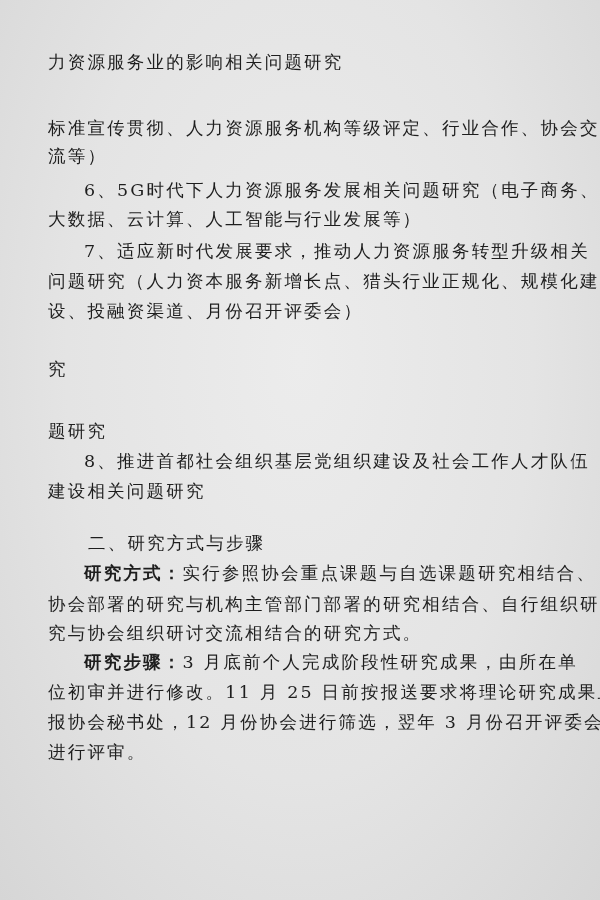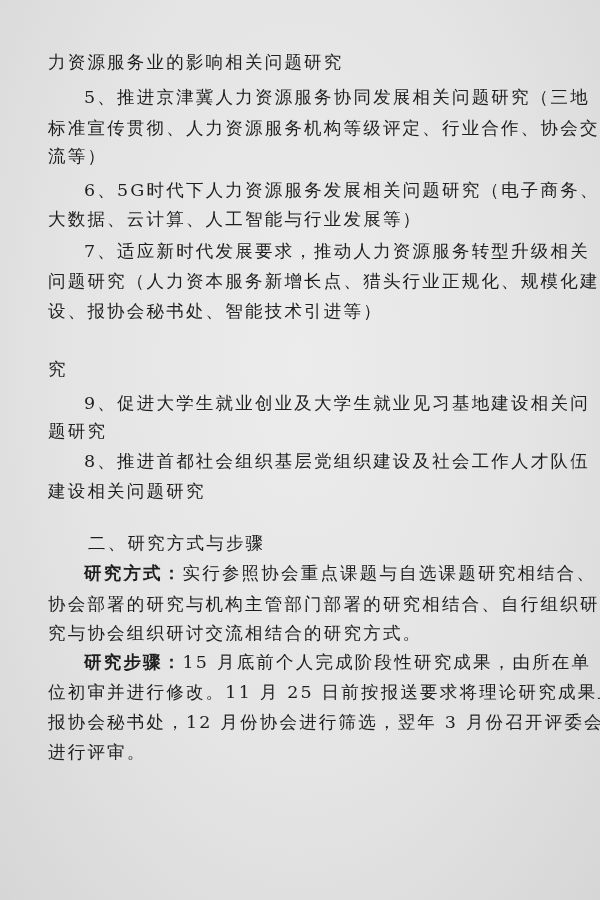--- a/index.html
+++ b/index.html
@@ -21,47 +21,45 @@
   }
   .indent { left: 78px; }
   .heading { left: 82px; }
   .bold { font-weight: bold; }
 </style>
 </head>
 <body>
 
 <div class="page">
   <div class="line" style="top:51px">力资源服务业的影响相关问题研究</div>
-  <div class="line indent" style="top:86px">5、推进京津冀人力资源服务协同发展相关问题研究（三地</div>
   <div class="line" style="top:117px">标准宣传贯彻、人力资源服务机构等级评定、行业合作、协会交</div>
   <div class="line" style="top:145px">流等）</div>
 
   <div class="line indent" style="top:179px">6、5G时代下人力资源服务发展相关问题研究（电子商务、</div>
   <div class="line" style="top:208px">大数据、云计算、人工智能与行业发展等）</div>
 
   <div class="line indent" style="top:240px">7、适应新时代发展要求，推动人力资源服务转型升级相关</div>
   <div class="line" style="top:270px">问题研究（人力资本服务新增长点、猎头行业正规化、规模化建</div>
-  <div class="line" style="top:300px">设、报协会秘书处、智能技术引进等）</div>
+  <div class="line" style="top:300px">设、投融资渠道、月份召开评委会）</div>
 
   <div class="line" style="top:358px">究</div>
 
-  <div class="line indent" style="top:392px">9、促进大学生就业创业及大学生就业见习基地建设相关问</div>
   <div class="line" style="top:420px">题研究</div>
 
   <div class="line indent" style="top:450px">8、推进首都社会组织基层党组织建设及社会工作人才队伍</div>
   <div class="line" style="top:480px">建设相关问题研究</div>
 
   <div class="line indent" style="top:562px">
     <span class="bold">研究方式：</span><span>实行参照协会重点课题与自选课题研究相结合、</span>
   </div>
 
   <div class="line heading" style="top:532px">二、研究方式与步骤</div>
   <div class="line" style="top:593px">协会部署的研究与机构主管部门部署的研究相结合、自行组织研</div>
   <div class="line" style="top:622px">究与协会组织研讨交流相结合的研究方式。</div>
 
   <div class="line indent" style="top:651px">
-    <span class="bold">研究步骤：</span><span>15 月底前个人完成阶段性研究成果，由所在单</span>
+    <span class="bold">研究步骤：</span><span>3 月底前个人完成阶段性研究成果，由所在单</span>
   </div>
   <div class="line" style="top:681px">位初审并进行修改。11 月 25 日前按报送要求将理论研究成果上</div>
   <div class="line" style="top:711px">报协会秘书处，12 月份协会进行筛选，翌年 3 月份召开评委会</div>
   <div class="line" style="top:741px">进行评审。</div>
 
 </div>
 
 </body></html>

